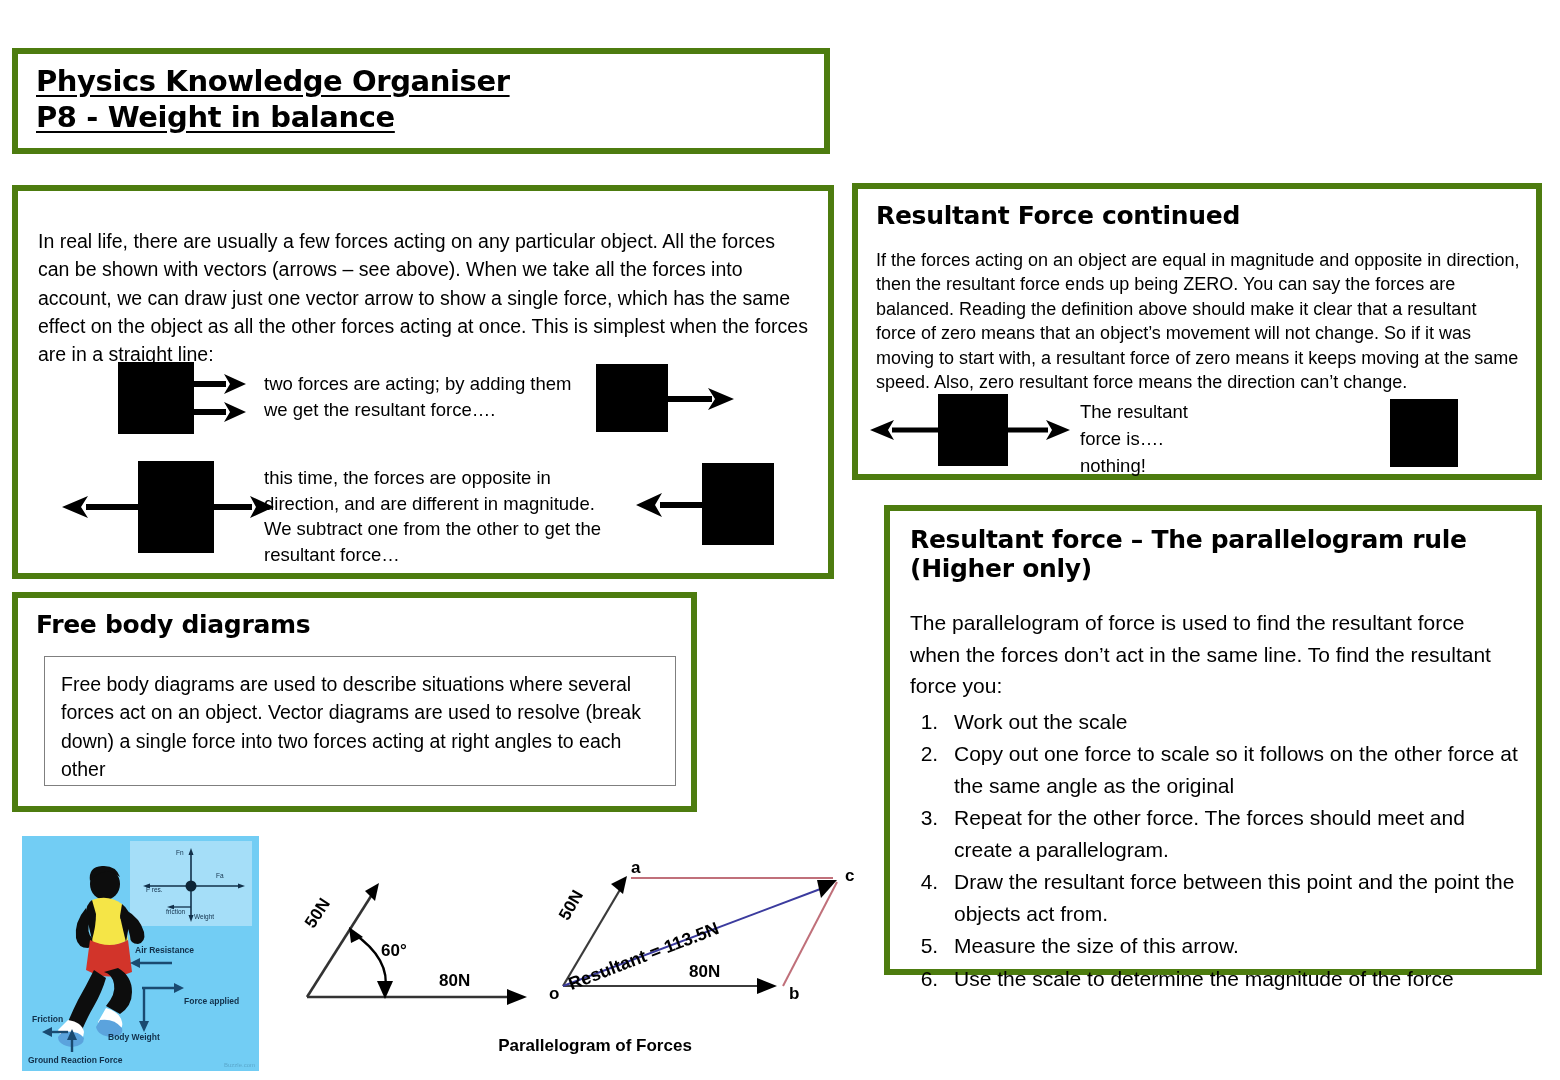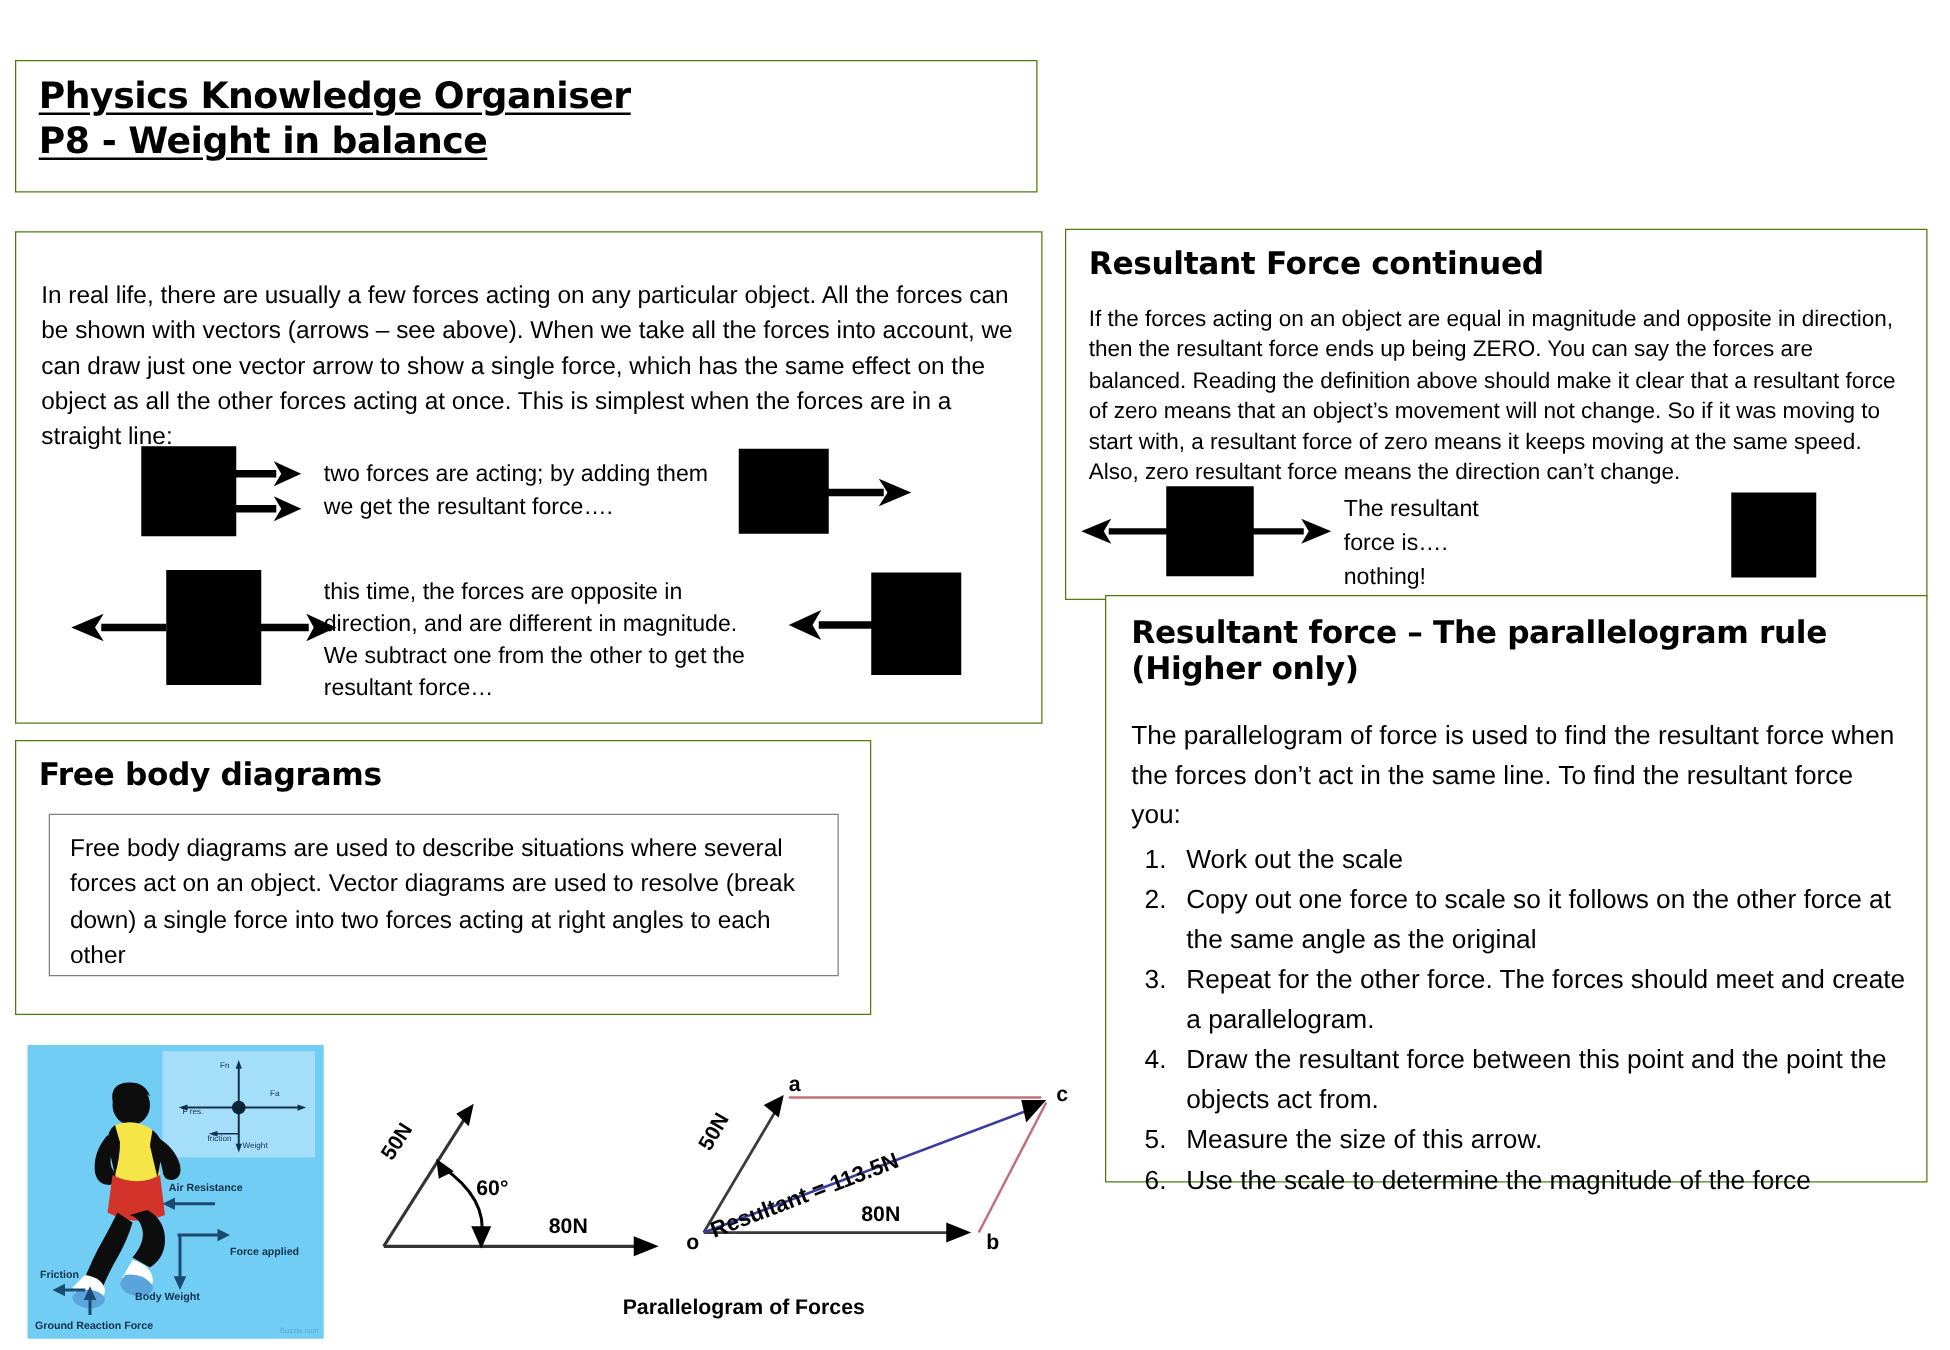--- a/index.html
+++ b/index.html
@@ -10,21 +10,21 @@
   body {
     width: 1560px;
     height: 1080px;
     position: relative;
     font-family: "Liberation Sans", sans-serif;
     color: #000000;
     overflow: hidden;
   }
   .panel {
     position: absolute;
-    border: 1px solid #4d7c0f;
+    border: 6px solid #4d7c0f;
     background: #ffffff;
     box-sizing: border-box;
   }
   .hdr {
     font-weight: bold;
     font-size: 25px;
     letter-spacing: -0.3px;
     font-family: "DejaVu Sans", sans-serif;
   }
   .hdr-title {
@@ -85,21 +85,21 @@
     box-sizing: border-box;
     padding: 13px 16px;
   }
 
   
   #continued-panel {
     left: 852px; top: 183px; width: 690px; height: 297px;
     padding: 12px 16px 0 18px;
   }
   #parallelogram-panel {
-    left: 884px; top: 476px; width: 658px; height: 470px;
+    left: 884px; top: 505px; width: 658px; height: 470px;
     padding: 14px 16px 0 20px;
   }
   #parallelogram-panel ol {
     margin: 4px 0 0 0;
     padding-left: 34px;
     font-size: 21px;
     line-height: 1.5;
   }
   #parallelogram-panel ol li { padding-left: 10px; margin-bottom: 1px; }
   #parallelogram-panel .intro { font-size: 21px; line-height: 1.5; margin-top: 24px; }

